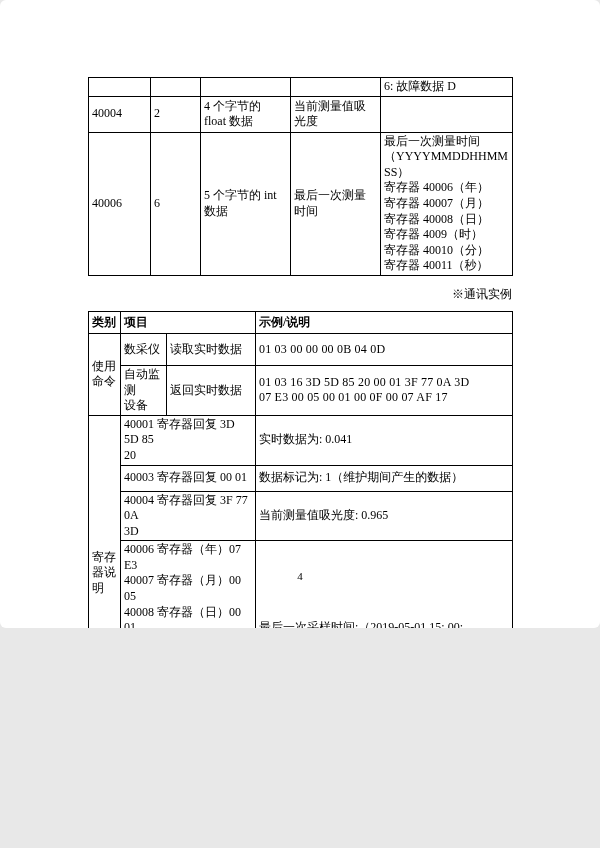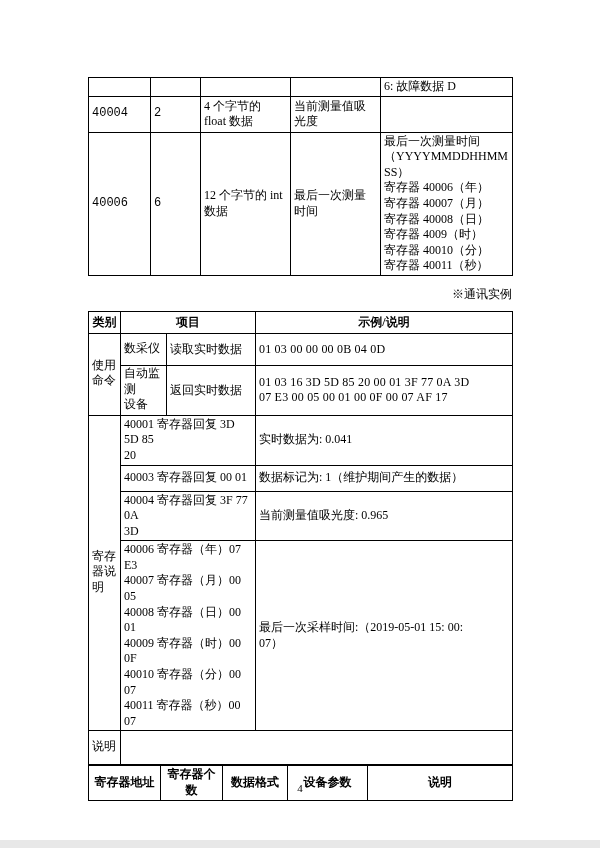--- a/index.html
+++ b/index.html
@@ -1,40 +1,41 @@
 <!DOCTYPE html>
 <html><head>
 <meta charset="utf-8">
 <style>
   * { box-sizing: border-box; }
   html,body { margin:0; padding:0; background:#e8e8e8; }
   .page {
-    width:600px; height:840px; margin:0 auto; position:relative;
+    width:600px; height:628px; margin:0 auto; position:relative;
     background:#ffffff; color:#000;
     font-family:"Liberation Serif","DejaVu Serif",serif;
     overflow:hidden;
+    border-radius:6px;
   }
   .content { padding:77px 88px 0 88px; }
   table.t {
     border-collapse:collapse; table-layout:fixed; width:424px;
     background:#fff;
   }
   .t td, .t th {
     border:1px solid #000;
     font-size:12px; font-weight:normal;
     padding:1px 3px;
     vertical-align:middle;
     white-space:pre-line;
     line-height:1.3;
     overflow:hidden;
     text-align:left;
     word-break:break-word;
   }
-  .t th { font-weight:bold; text-align:center; }
-  .c { text-align:center;font-family:Liberation Mono, monospace; }
+  .t th { font-weight:bold; }
+  .c { text-align:center; }
   .sm { font-size:11.5px; }
   .hex { font-size:11px; letter-spacing:0.2px; }
   .t1desc { font-size:11px; line-height:1.42; padding:2px; }
   .h14{height:14px;} .h36{height:36px;} .h126{height:126px;}
   .h22{height:22px;} .h32{height:32px;} .h38{height:38px;padding-left:12px;}
   .h26{height:26px;} .h34{height:34px;} .h98{height:98px;}
   .section-label {
     margin:10px 0 8px 27px;
     font-size:12px;
     text-align:right;
@@ -79,21 +80,21 @@
         <td class="c">2</td>
         <td>4 个字节的
 float 数据</td>
         <td>当前测量值吸
 光度</td>
         <td></td>
       </tr>
       <tr class="h126">
         <td class="c">40006</td>
         <td class="c">6</td>
-        <td>12 个字节的 int
+        <td>5 个字节的 int
 数据</td>
         <td>最后一次测量
 时间</td>
         <td class="t1desc">最后一次测量时间
 （YYYYMMDDHHMMSS）
 寄存器 40006（年）
 寄存器 40007（月）
 寄存器 40008（日）
 寄存器 4009（时）
 寄存器 40010（分）

